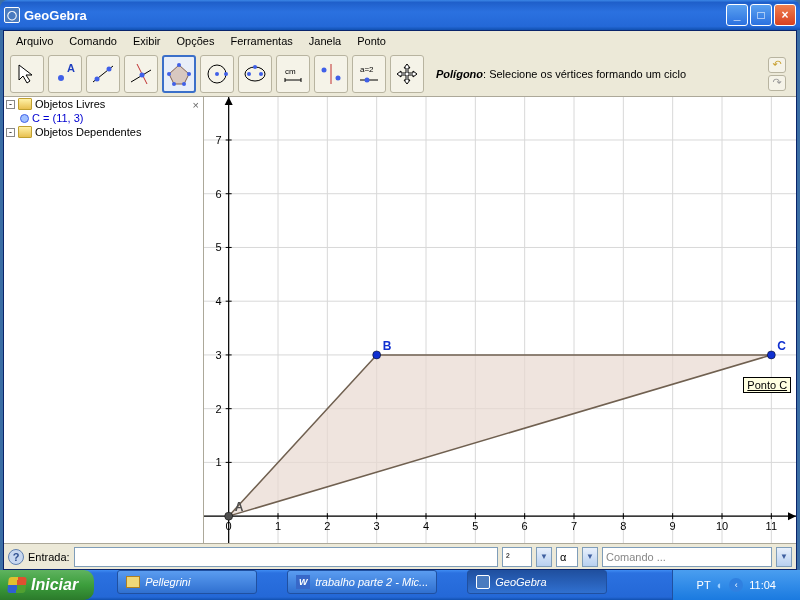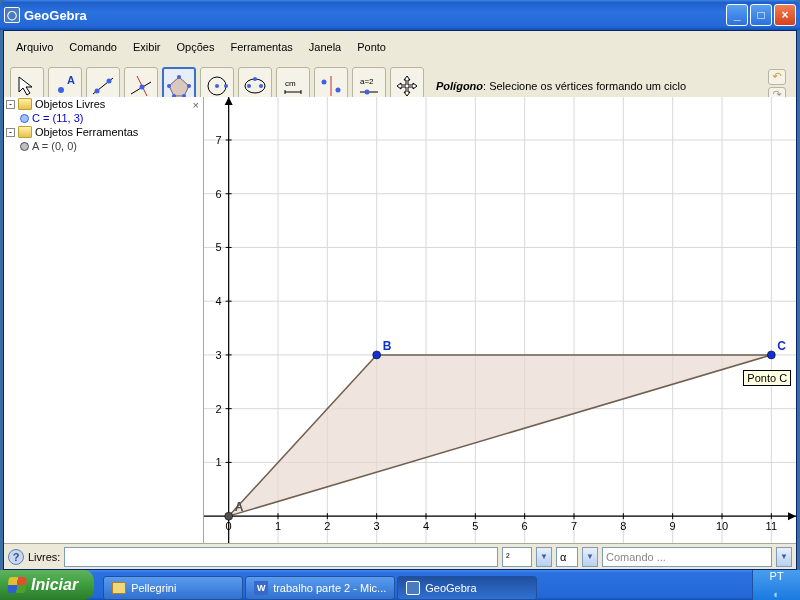--- a/index.html
+++ b/index.html
@@ -11,21 +11,21 @@
 .titlebar .title { flex: 1; }
 .winbtns { display: flex; gap: 2px; }
 .winbtn { width: 22px; height: 22px; border-radius: 3px; border: 1px solid #fff; display: flex; align-items: center; justify-content: center; font-family: Arial; font-weight: bold; font-size: 12px; color: white; cursor: pointer; }
 .winbtn.min, .winbtn.max { background: linear-gradient(to bottom, #5aa1f0, #2b71e0); }
 .winbtn.close { background: linear-gradient(to bottom, #f08050, #d74020); }
 
 
 .appframe { position: absolute; top: 30px; left: 3px; right: 3px; bottom: 30px; background: #ece9d8; border: 1px solid #0a246a; }
 
 
-.menubar { height: 20px; background: #ece9d8; display: flex; align-items: center; padding: 16px 4px; font-size: 11px; }
+.menubar { height: 20px; background: #ece9d8; display: flex; align-items: center; padding: 4px 4px; font-size: 11px; }
 .menubar span { padding: 2px 8px; cursor: pointer; }
 
 
 .toolbar { height: 46px; background: #ece9d8; display: flex; align-items: center; padding: 2px 6px; gap: 4px; border-bottom: 1px solid #aca899; }
 .toolbtn { width: 34px; height: 38px; background: #f5f3e8; border: 1px solid #b8b4a0; border-radius: 3px; display: flex; align-items: center; justify-content: center; position: relative; cursor: pointer; }
 .toolbtn.selected { border: 2px solid #3b6fc9; background: #e8eef8; }
 .toolbtn svg { width: 28px; height: 28px; }
 .tool-hint { flex: 1; padding: 4px 8px; font-size: 11px; display:flex; align-items:center; gap:6px;}
 .tool-hint .bold { font-weight: bold; font-style: italic; }
 .nav-icons { display:flex; flex-direction:column; gap:2px; margin-right:4px;}
@@ -50,26 +50,26 @@
 .graphics svg { position: absolute; top: 0; left: 0; }
 
 
 .inputbar { position: absolute; left: 0; right: 0; bottom: 0; height: 26px; background: #ece9d8; display: flex; align-items: center; padding: 2px 4px; gap: 4px; border-top: 1px solid #aca899; }
 .help-icon { width: 16px; height: 16px; border-radius: 50%; background: #c8d8f0; border: 1px solid #6080b0; display:flex; align-items:center; justify-content:center; font-weight:bold; color:#305090; font-size:11px;}
 .inputbar input { height: 20px; border: 1px solid #7f9db9; padding: 0 3px; font-size: 11px; }
 .inputbar .main-input { flex: 1; }
 .dropdown-btn { width:16px; height:20px; background:linear-gradient(to bottom,#e8f0fc,#b8d0f0); border:1px solid #7f9db9; display:flex; align-items:center; justify-content:center; font-size:8px; color:#4060a0;}
 
 
-.taskbar { position: absolute; left: 0; right: 0; bottom: 0; height: 30px; background: linear-gradient(to bottom, #3f8cf3 0%, #2b71e0 10%, #2468d7 90%, #1150b0 100%); display: flex; align-items: flex-end; }
+.taskbar { position: absolute; left: 0; right: 0; bottom: 0; height: 30px; background: linear-gradient(to bottom, #3f8cf3 0%, #2b71e0 10%, #2468d7 90%, #1150b0 100%); display: flex; align-items: flex-start; }
 .start-btn { height: 30px; padding: 0 16px 0 8px; background: linear-gradient(to bottom, #5fb35f 0%, #3c9e3c 50%, #2b7a2b 100%); border-radius: 0 10px 10px 0; color: white; font-weight: bold; font-style: italic; font-size: 16px; display: flex; align-items: center; gap: 5px; cursor:pointer;}
 .start-btn .flag { width:18px; height:16px; background: conic-gradient(#e05030 0 25%, #50a030 0 50%, #3060d0 0 75%, #e0c030 0 100%); border-radius:3px; transform:skewX(-6deg);}
-.task-item { height: 24px; margin: 0 1px; padding: 0 8px; background: linear-gradient(to bottom, #5a9cf0, #3070d0); border: 1px solid #2050a0; border-radius: 3px; color: white; font-size: 11px; display: flex; align-items: center; gap: 5px; min-width: 140px; cursor:pointer;}
+.task-item { height: 24px; margin: 0 15px; padding: 0 8px; background: linear-gradient(to bottom, #5a9cf0, #3070d0); border: 1px solid #2050a0; border-radius: 3px; color: white; font-size: 11px; display: flex; align-items: center; gap: 5px; min-width: 140px; cursor:pointer;font-style:italic;}
 .task-item.active { background: linear-gradient(to bottom, #2050a0, #3070d0); }
-.systray { margin-left: auto; height: 30px; padding: 0 10px; background: linear-gradient(to bottom, #4a9ef0, #1a7ae0); display: flex; align-items: center; gap: 6px; color: white; font-size: 11px; border-left:1px solid #2050a0;flex-direction:column;}
+.systray { margin-left: auto; height: 30px; padding: 0 24px; background: linear-gradient(to bottom, #4a9ef0, #1a7ae0); display: flex; align-items: center; gap: 6px; color: white; font-size: 11px; border-left:1px solid #2050a0;}
 
 .tooltip-box { position:absolute; background:#ffffe1; border:1px solid black; padding:1px 3px; font-size:11px; white-space:nowrap;}
 </style>
 </head>
 <body>
 
 <div class="titlebar">
   <div class="icon">◯</div>
   <div class="title">GeoGebra</div>
   <div class="winbtns">
@@ -186,25 +186,21 @@
         <span class="folder-icon"></span>
         <span>Objetos Livres</span>
       </div>
       <div class="tree-item indent1">
         <span class="dot-icon" style="background:#a0c0ff;border:1px solid #4060e8;"></span>
         <span class="blue-txt">C = (11, 3)</span>
       </div>
       <div class="tree-item">
         <span class="toggle">-</span>
         <span class="folder-icon"></span>
-        <span>Objetos Ferramentas</span>
-      </div>
-      <div class="tree-item indent1">
-        <span class="dot-icon" style="background:#c0c0c0;border:1px solid #505050;"></span>
-        <span class="dark-txt">A = (0, 0)</span>
+        <span>Objetos Dependentes</span>
       </div>
     </div>
     <div class="graphics">
       <svg id="chart-svg" width="592" height="446">
           <line x1="24.666666666666664" y1="0" x2="24.666666666666664" y2="446" stroke="#d8d8d8"></line>
           <line x1="74" y1="0" x2="74" y2="446" stroke="#d8d8d8"></line>
           <line x1="123.33333333333334" y1="0" x2="123.33333333333334" y2="446" stroke="#d8d8d8"></line>
           <line x1="172.66666666666669" y1="0" x2="172.66666666666669" y2="446" stroke="#d8d8d8"></line>
           <line x1="222" y1="0" x2="222" y2="446" stroke="#d8d8d8"></line>
           <line x1="271.3333333333333" y1="0" x2="271.3333333333333" y2="446" stroke="#d8d8d8"></line>
@@ -265,29 +261,29 @@
           <text x="17.666666666666664" y="100.72289156626505" font-size="11" text-anchor="end">6</text>
           <line x1="21.666666666666664" y1="42.98795180722897" x2="27.666666666666664" y2="42.98795180722897" stroke="black"></line>
           <text x="17.666666666666664" y="46.98795180722897" font-size="11" text-anchor="end">7</text>
           <circle cx="24.666666666666664" cy="419.13253012048193" r="4" fill="#505050" stroke="black" stroke-width="0.5"></circle>
           <text x="30.666666666666664" y="414.13253012048193" font-size="12" fill="#505050" font-weight="bold">A</text>
           <circle cx="172.66666666666669" cy="257.9277108433735" r="4" fill="#1030d0" stroke="black" stroke-width="0.5"></circle>
           <text x="178.66666666666669" y="252.92771084337352" font-size="12" fill="#1030d0" font-weight="bold">B</text>
           <circle cx="567.3333333333334" cy="257.9277108433735" r="4" fill="#1030d0" stroke="black" stroke-width="0.5"></circle>
           <text x="573.3333333333334" y="252.92771084337352" font-size="12" fill="#1030d0" font-weight="bold">C</text>
         </svg>
-      <div class="tooltip-box" id="tooltip" style="left: 539.333px; top: 273px;">
+      <div class="tooltip-box" id="tooltip" style="left: 539.333px; top: 280px; text-decoration: underline;">
         <span>Ponto C</span>
       </div>
     </div>
   </div>
 
   <div class="inputbar">
     <div class="help-icon">?</div>
-    <span>Livres:</span>
+    <span>Entrada:</span>
     <input class="main-input" style="">
     <input style="width: 30px;" value="²">
       <div class="dropdown-btn">▼</div>
     <input style="width: 22px;" value="α">
       <div class="dropdown-btn">▼</div>
     <input style="width: 170px; color: rgb(136, 136, 136);" value="Comando ...">
       <div class="dropdown-btn">▼</div>
   </div>
 </div>
 

